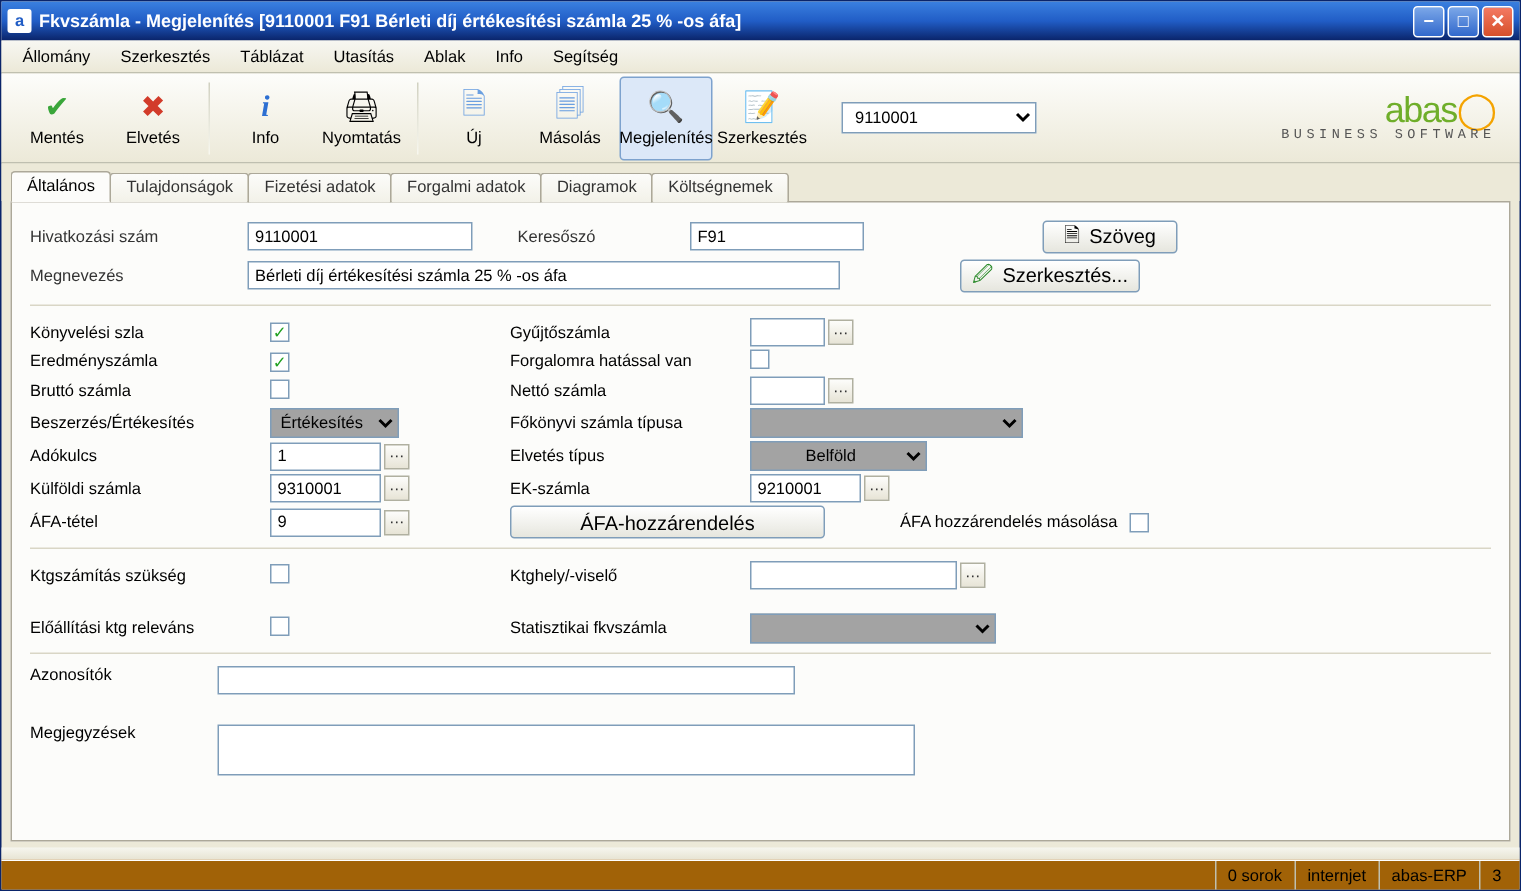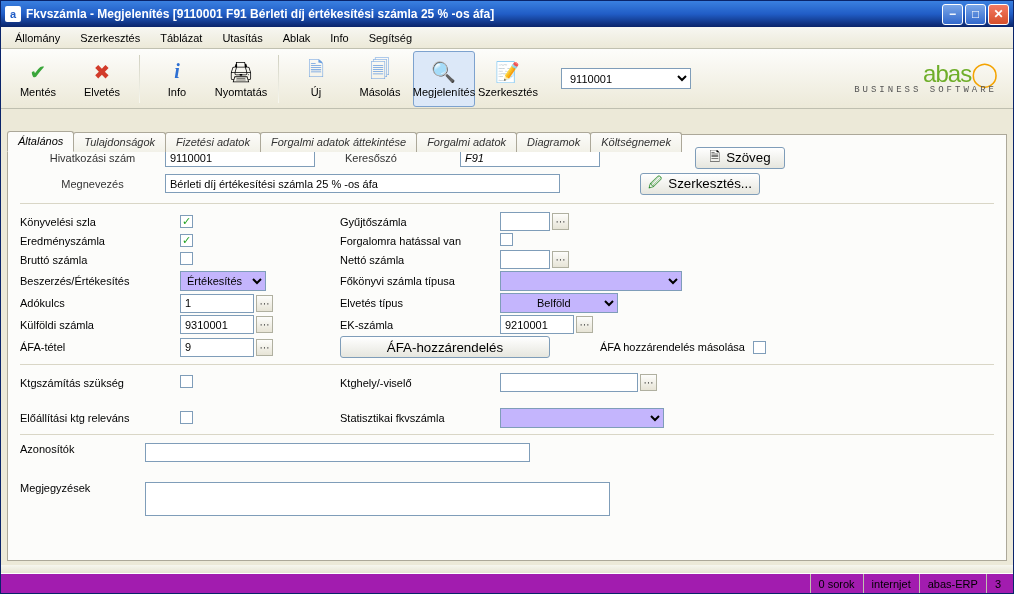--- a/index.html
+++ b/index.html
@@ -18,34 +18,34 @@
   .toolbtn.active { border:1px solid #7da2ce; background:#dce8f8; }
   .toolbtn .ticon { width:24px; height:24px; display:flex; align-items:center; justify-content:center; font-size:20px; }
   .tool-sep { width:1px; height:48px; background:linear-gradient(#d0d0c0,#f8f8f0); margin:0 4px; }
   .tool-combo { margin-left:20px; }
   .tool-combo select, .tool-combo .combo { width:130px; height:21px; border:1px solid #7f9db9; background:#fff; font-size:11px; padding:1px 4px;}
   .brand { margin-left:auto; padding-right:10px; text-align:right; }
   .brand .b1 { font-size:24px; font-weight:normal; color:#6fae2a; letter-spacing:-1px; line-height:22px;}
   .brand .b1 .ring { color:#f4a300; display:inline-block; }
   .brand .b2 { font-size:9px; letter-spacing:3px; color:#555;font-family:Liberation Mono, monospace; }
   .tabs { display:flex; align-items:flex-end; padding:4px 6px 0 6px; background:#ece9d8; gap:0; }
-  .tab { padding:3px 10px 4px; border:1px solid #aca899; border-bottom:none; background:linear-gradient(#fcfcfa,#f2f1e8); border-top-left-radius:3px; border-top-right-radius:3px; margin-right:-1px; cursor:pointer; position:relative; top:18px; color:#333;font-style:italic; }
+  .tab { padding:3px 10px 4px; border:1px solid #aca899; border-bottom:none; background:linear-gradient(#fcfcfa,#f2f1e8); border-top-left-radius:3px; border-top-right-radius:3px; margin-right:-1px; cursor:pointer; position:relative; top:1px; color:#333; }
   .tab.active { background:#fcfcfa; border-bottom:1px solid #fcfcfa; color:#000; z-index:2; }
   .tab-panel { flex:1; margin:0 6px 4px 6px; background:#fcfcfa; border:1px solid #aca899; padding:10px 12px 12px; overflow:auto; }
-  .lbl { width:145px; color:#333;text-align:center; }
+  .lbl { width:145px; color:#333; }
   .col2lbl { width:145px; color:#333; }
   .inpt { height:19px; border:1px solid #7f9db9; background:#fff; padding:1px 4px; font-size:11px; }
-  .w1 { width:150px; } .w2 { width:395px; } .w3 { width:140px;font-style:italic; } .w4 { width:50px; } .w5 { width:74px; } .w6 { width:138px; } .w7 { width:385px; }
-  .drop { height:20px; border:1px solid #7f9db9; background:#c4b5fd; font-size:11px; padding:0 2px; }
+  .w1 { width:150px; } .w2 { width:395px; } .w3 { width:116px; } .w4 { width:50px; } .w5 { width:74px; } .w6 { width:138px; } .w7 { width:385px; }
+  .drop { height:20px; border:1px solid #7f9db9; background:#a3a3a3; font-size:11px; padding:0 2px; }
   .chk { width:13px; height:13px; border:1px solid #7f9db9; background:#fff; display:inline-flex; align-items:center; justify-content:center; font-size:11px; color:#21a121; }
   .lookup { width:17px; height:17px; border:1px solid #b0b0a0; margin-left:2px; background:linear-gradient(#fdfdfb,#e7e4d6); display:inline-flex; align-items:center; justify-content:center; cursor:pointer; font-size:10px; color:#333;}
   .btn { height:22px; border:1px solid #7f9db9; background:linear-gradient(#fff,#e6e6de); padding:0 16px; cursor:pointer; display:inline-flex; align-items:center; gap:6px; border-radius:3px; }
   .btn-wide1 { width:210px; justify-content:center; border:1px solid #7f9db9; }
   hr.sep { border:none; border-top:1px solid #d9d6c6; margin:6px 0 8px; }
-  .statusbar { height:20px; border-top:1px solid #fff; background:#a21caf; display:flex; align-items:center; justify-content:flex-end; padding:0 4px; gap:0; font-size:11px;}
+  .statusbar { height:20px; border-top:1px solid #fff; background:#a16207; display:flex; align-items:center; justify-content:flex-end; padding:0 4px; gap:0; font-size:11px;}
   .status-cell { border-left:1px solid #c0c0b0; padding:0 8px; height:100%; display:flex; align-items:center; }
   .footer-strip { height:8px; background:linear-gradient(#f6f6ef,#e7e4d3); }
   .inline { display:inline-flex; align-items:center; }
   .ro { background:#fff; color:#000; }
 </style>
 </head>
 <body>
 
 <div class="window">
 
@@ -112,21 +112,20 @@
     <div class="brand">
       <div class="b1"><span>abas</span><span class="ring">◯</span></div>
       <div class="b2">BUSINESS SOFTWARE</div>
     </div>
   </div>
 
   <div class="tabs">
     <div class="tab active">Általános</div>
     <div class="tab">Tulajdonságok</div>
     <div class="tab">Fizetési adatok</div>
-    <div class="tab">Forgalmi adatok áttekintése</div>
     <div class="tab">Forgalmi adatok</div>
     <div class="tab">Diagramok</div>
     <div class="tab">Költségnemek</div>
   </div>
 
   <div class="tab-panel">
 
     <div style="display:grid; grid-template-columns:145px 180px 115px 175px 200px; align-items:center; min-height:25px;">
       <span class="lbl">Hivatkozási szám</span>
       <span><input class="inpt w1 ro" readonly="" value="9110001" style=""></span>

